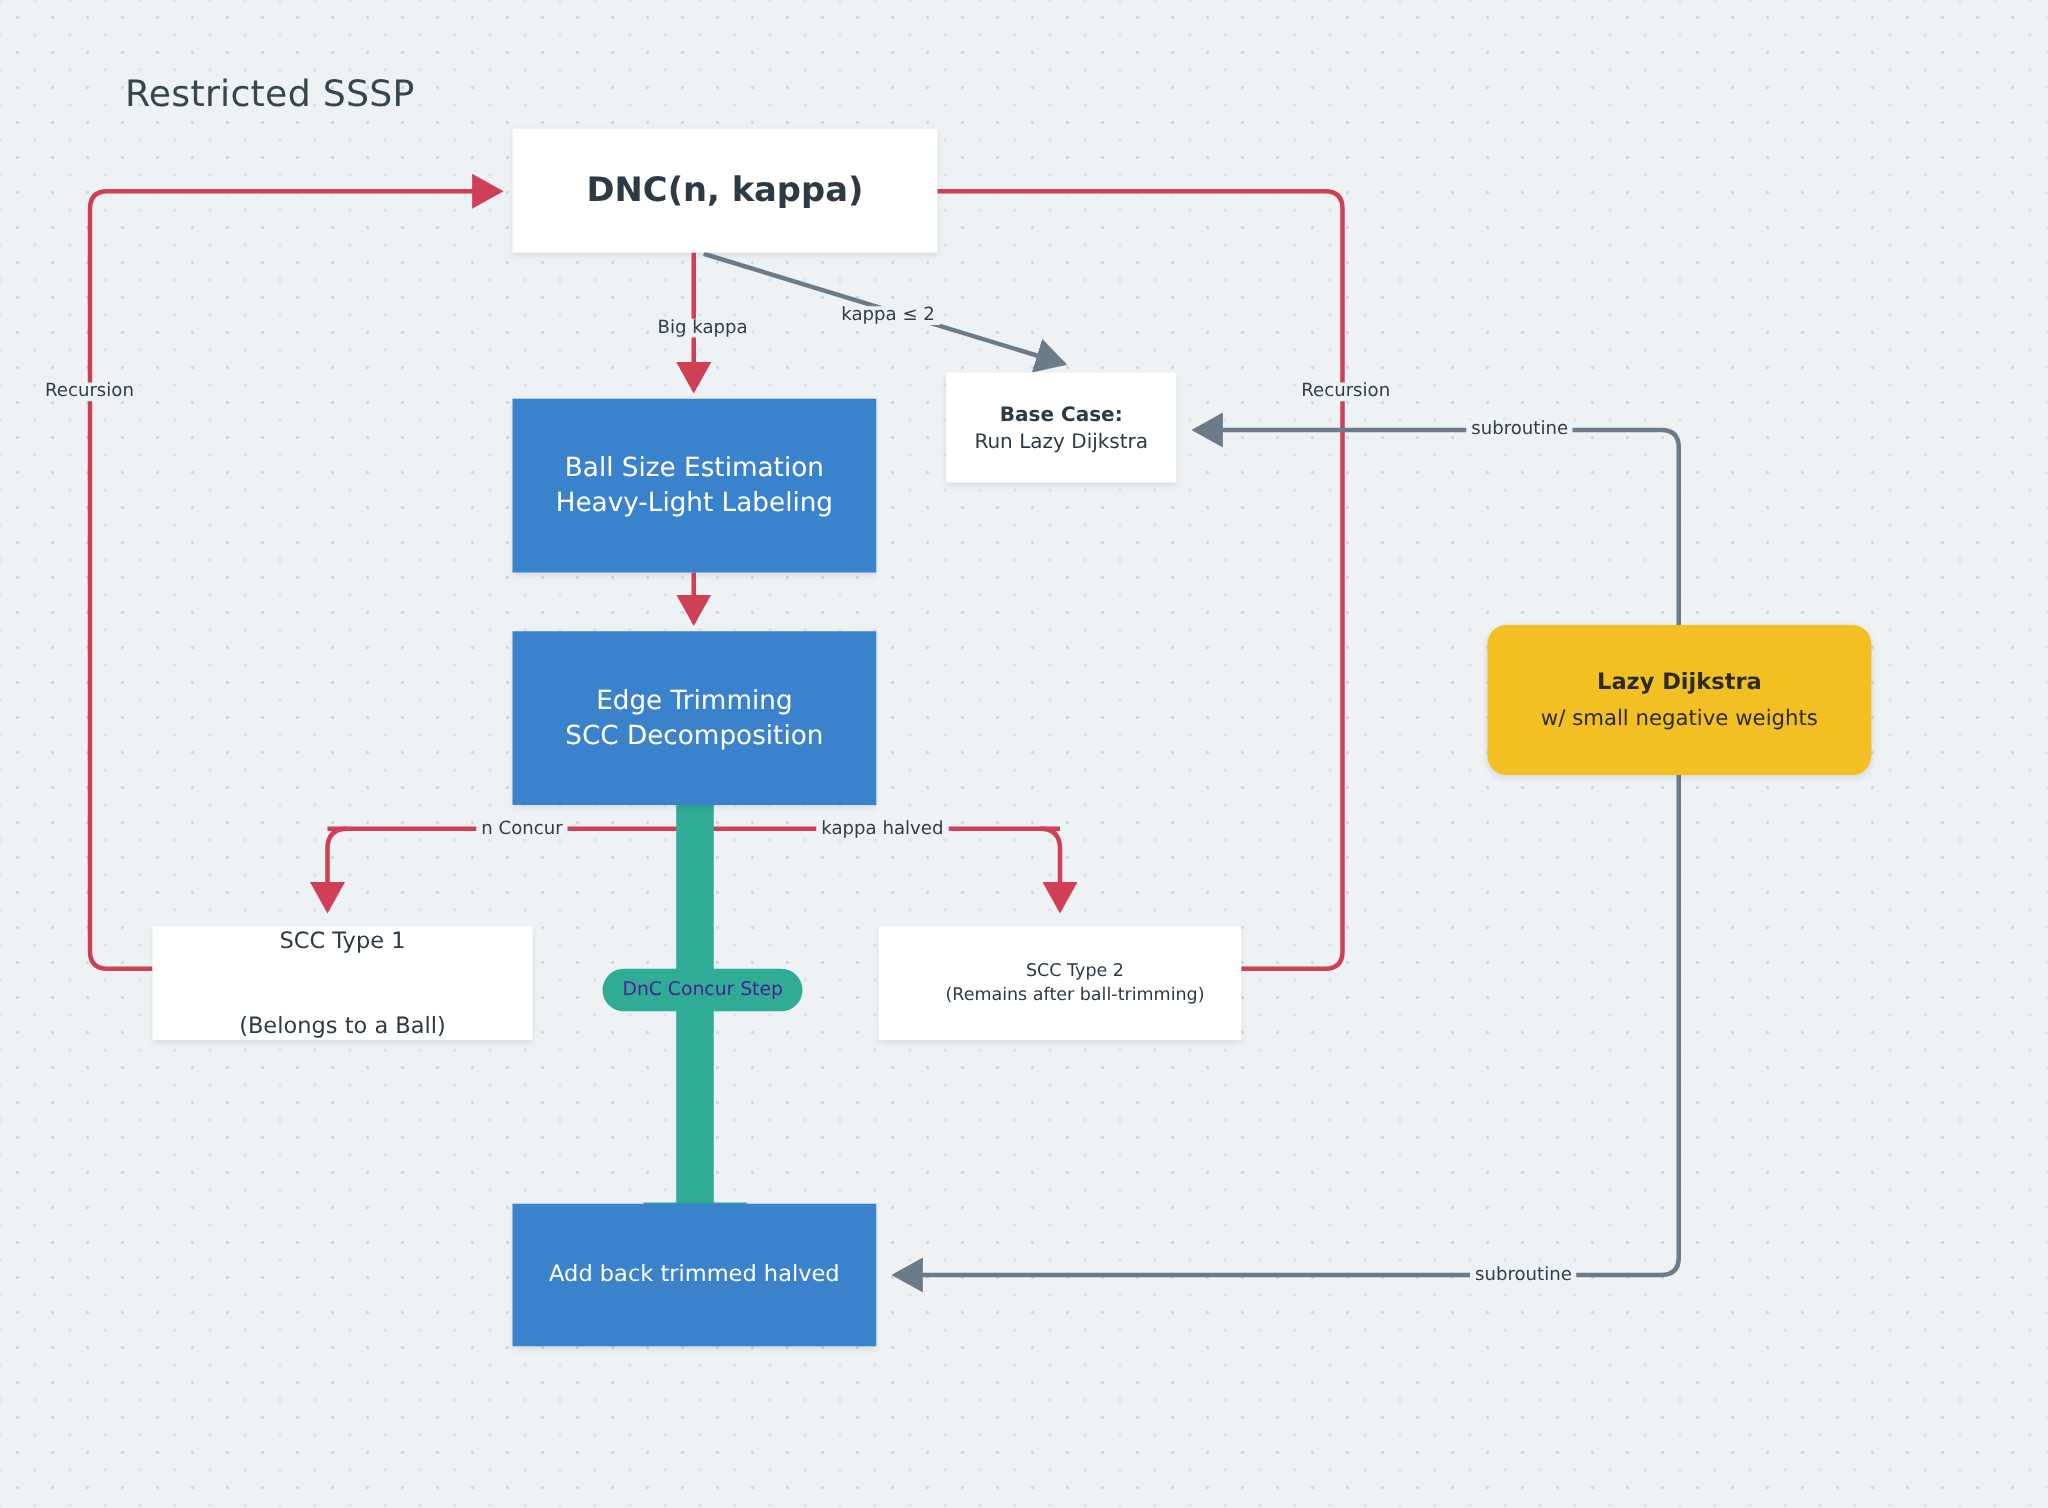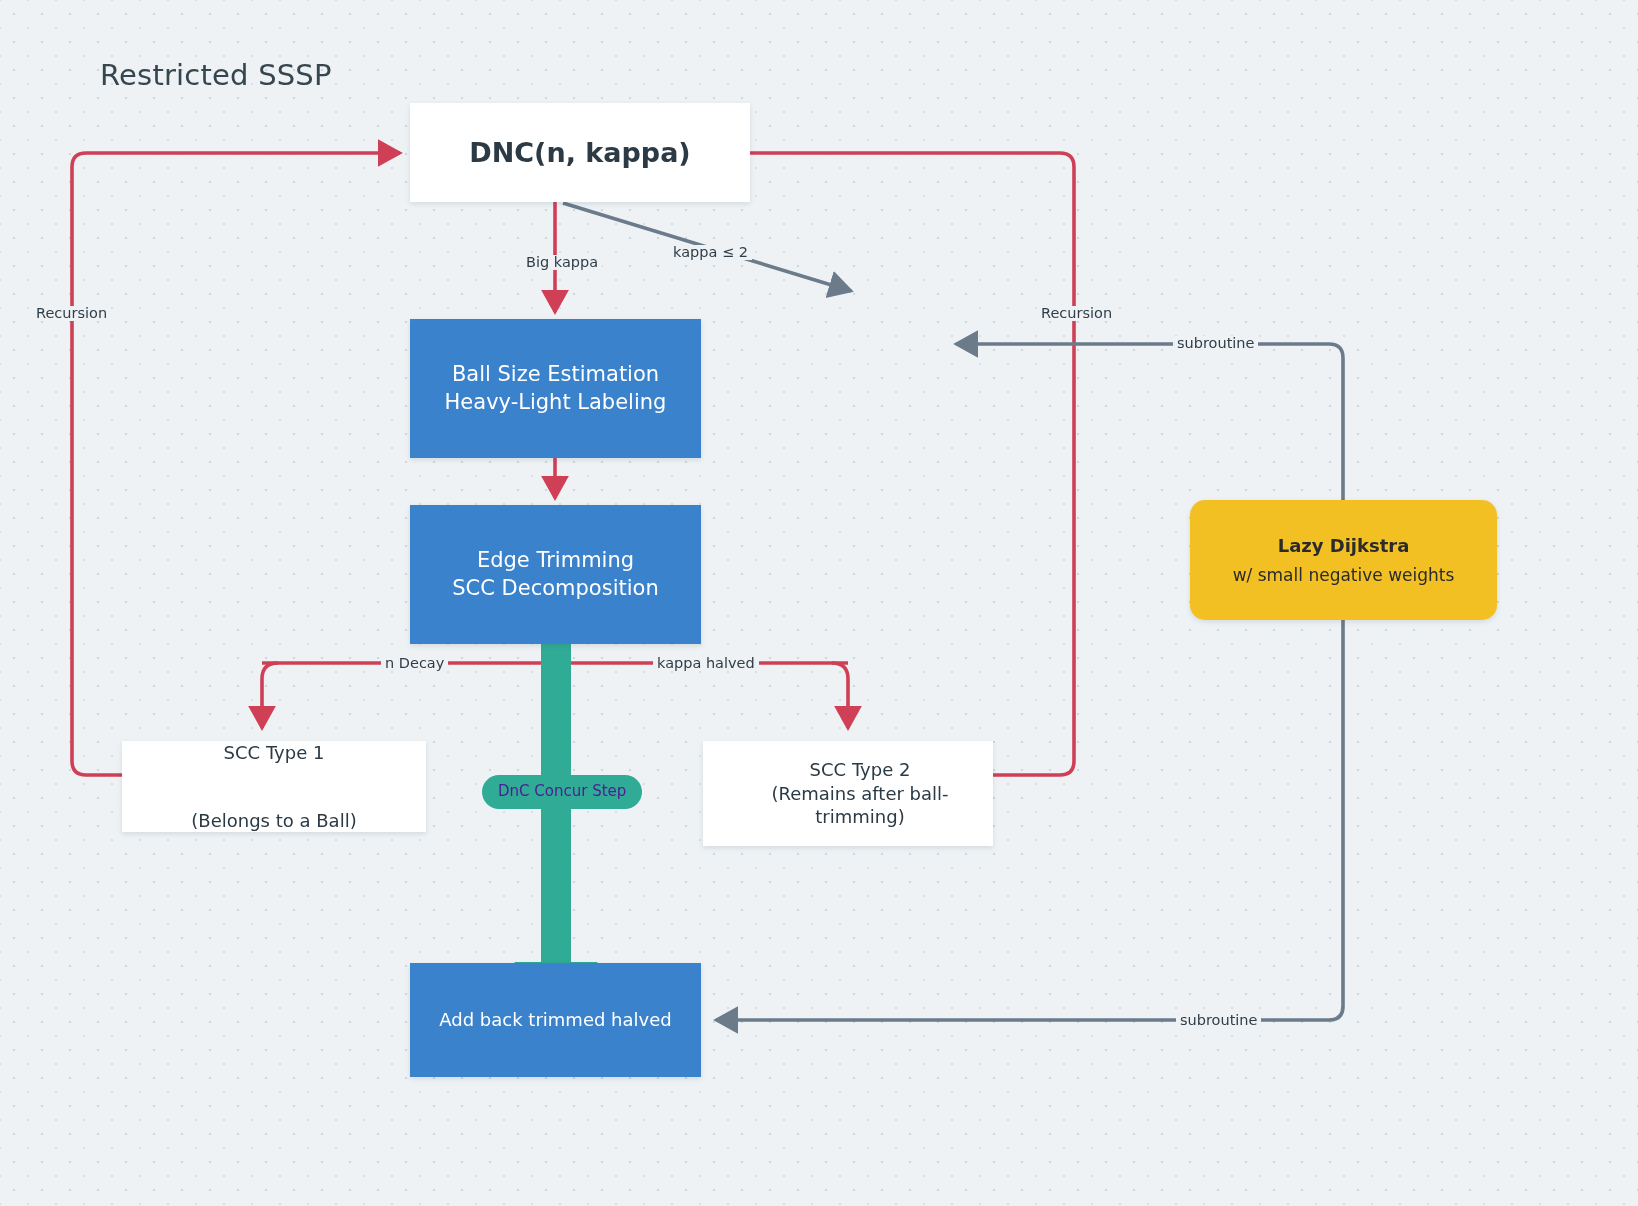--- a/index.html
+++ b/index.html
@@ -127,37 +127,41 @@
       <polygon points="514,962 598,962 556,998"></polygon>
     </g>
   </svg>
 
   <div class="title">Restricted SSSP</div>
 
   <div class="node white" style="left:410px; top:103px; width:340px; height:99px; font-size:27px; font-weight:bold;">
     <div>DNC(n, kappa)</div>
   </div>
 
+  <div class="node white" style="left:757px; top:298px; width:184px; height:88px; font-size:16px;">
+    <div class="bold-line">Base Case:</div>
+    <div>Run Lazy Dijkstra</div>
+  </div>
 
   <div class="node blue" style="left:410px; top:319px; width:291px; height:139px; font-size:21px;">
     <div>Ball Size Estimation</div>
     <div>Heavy-Light Labeling</div>
   </div>
 
   <div class="node blue" style="left:410px; top:505px; width:291px; height:139px; font-size:21px;">
     <div>Edge Trimming</div>
     <div>SCC Decomposition</div>
   </div>
 
   <div class="node white" style="left:122px; top:741px; width:304px; height:91px; font-size:18px;gap:44px;">
     <div>SCC Type 1</div>
     <div>(Belongs to a Ball)</div>
   </div>
 
-  <div class="node white" style="left:703px; top:741px; width:290px; height:105px; font-size:18px;padding-left:24px;">
+  <div class="node white" style="left:703px; top:741px; width:290px; height:91px; font-size:14px;padding-left:24px;">
     <div>SCC Type 2</div>
     <div>(Remains after ball-trimming)</div>
   </div>
 
   <div class="node yellow" style="left:1190px; top:500px; width:307px; height:120px; font-size:17px;border-radius:15px;">
     <div class="bold-line" style="font-size:18px; margin-bottom:6px;">Lazy Dijkstra</div>
     <div>w/ small negative weights</div>
   </div>
 
   <div class="node blue" style="left:410px; top:963px; width:291px; height:114px; font-size:18px;">
@@ -169,19 +173,19 @@
   <div class="edge-label" style="left:669px; top:245px;">kappa ≤ 2</div>
 
   <div class="edge-label" style="left:32px; top:306px;">Recursion</div>
 
   <div class="edge-label" style="left:1037px; top:306px;">Recursion</div>
 
   <div class="edge-label" style="left:1173px; top:336px;">subroutine</div>
 
   <div class="edge-label" style="left:1176px; top:1013px;">subroutine</div>
 
-  <div class="edge-label" style="left:381px; top:656px;">n Decay</div>
+  <div class="edge-label" style="left:381px; top:656px;">n Concur</div>
 
   <div class="edge-label" style="left:653px; top:656px;">kappa halved</div>
 
   <div class="pill" style="left:482px; top:775px;">DnC Concur Step</div>
 
 </div>
 
 </body></html>

